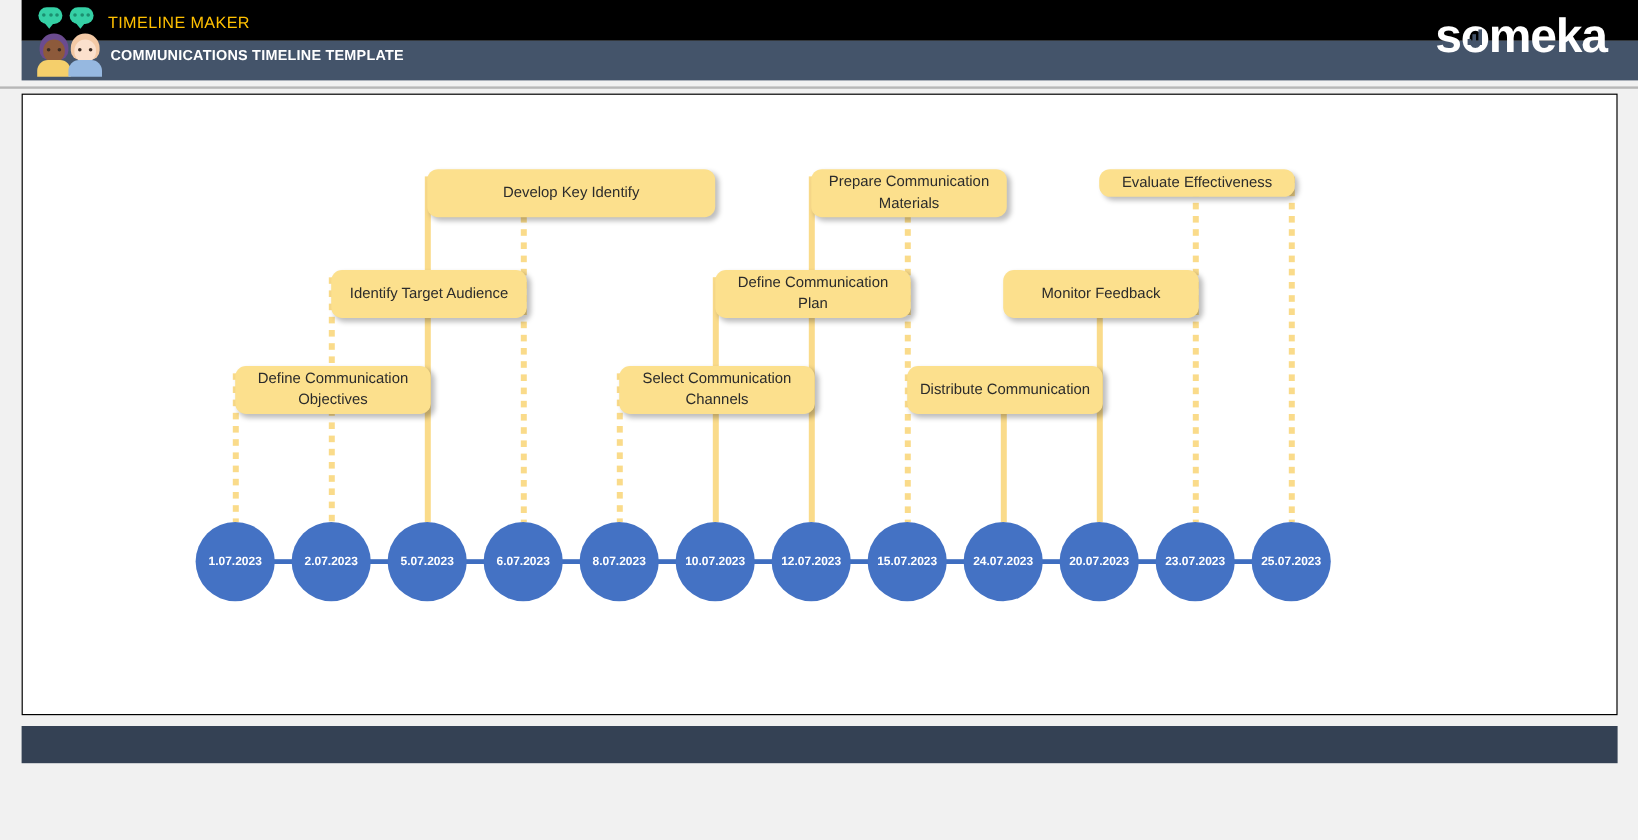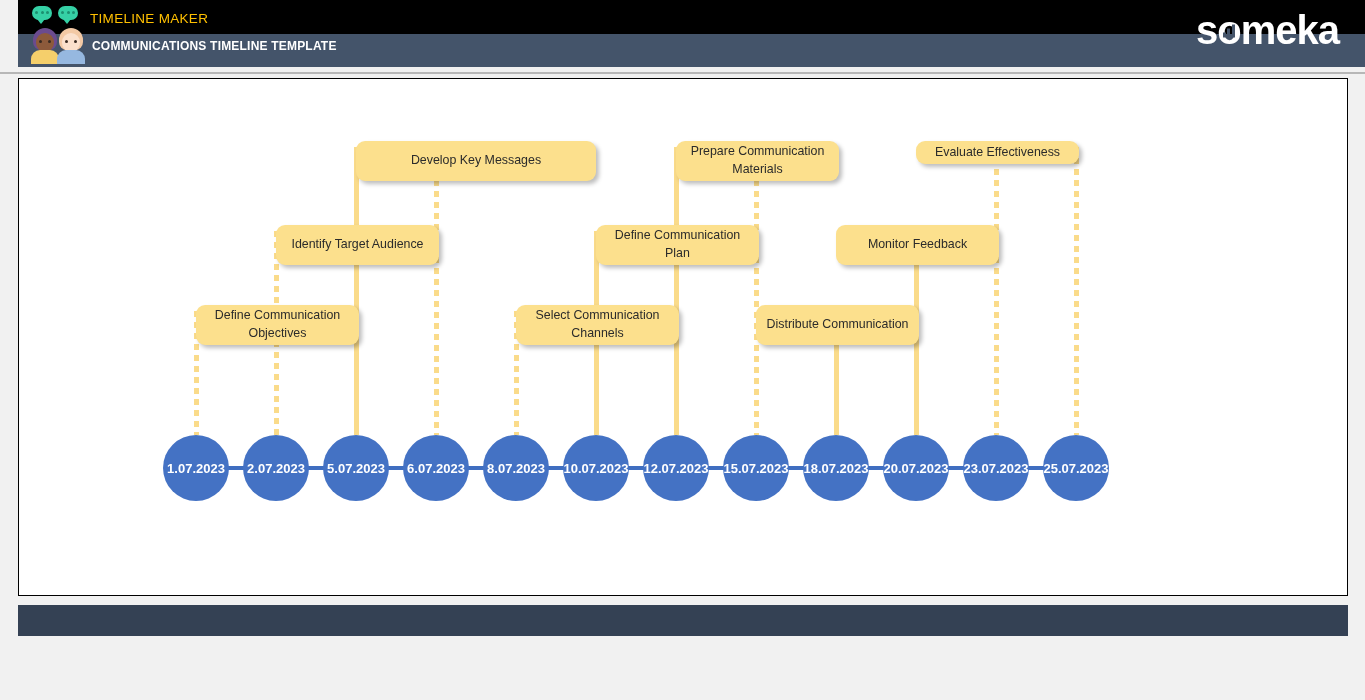--- a/index.html
+++ b/index.html
@@ -168,21 +168,21 @@
     height: 4px; background: #3f6ec0;
     z-index: 1;
   }
 
   .circle {
     position: absolute;
     width: 66px; height: 66px;
     border-radius: 50%;
     background: #4472c4;
     color: #ffffff;
-    font-size: 13px; font-weight: bold;
+    font-size: 10px; font-weight: bold;
     display: flex; align-items: center; justify-content: center;
     z-index: 2;
     white-space: nowrap;
   }
 
   
   .footer-bar {
     position: absolute; left: 18px; top: 605px;
     width: 1330px; height: 31px;
     background: #344154;
@@ -269,21 +269,21 @@
         <div class="conn solid" style="left: 894.5px; top: 152px; height: 204px;"></div>
         <div class="conn dotted" style="left: 974.5px; top: 68px; height: 288px;"></div>
         <div class="conn dotted" style="left: 1054.5px; top: 68px; height: 288px;"></div>
         <div class="mbox" style="left: 257px; width: 163px; top: 146px; height: 40px;">
           <span>Identify Target Audience</span>
         </div>
         <div class="mbox" style="left: 177px; width: 163px; top: 226px; height: 40px;">
           <span>Define Communication Objectives</span>
         </div>
         <div class="mbox" style="left: 337px; width: 240px; top: 62px; height: 40px;">
-          <span>Develop Key Messages</span>
+          <span>Develop Key Identify</span>
         </div>
         <div class="mbox" style="left: 497px; width: 163px; top: 226px; height: 40px;">
           <span>Select Communication Channels</span>
         </div>
         <div class="mbox" style="left: 577px; width: 163px; top: 146px; height: 40px;">
           <span>Define Communication Plan</span>
         </div>
         <div class="mbox" style="left: 657px; width: 163px; top: 62px; height: 40px;">
           <span>Prepare Communication Materials</span>
         </div>
@@ -314,21 +314,21 @@
         <div class="circle" style="left: 544px; top: 356px;">
           <span>10.07.2023</span>
         </div>
         <div class="circle" style="left: 624px; top: 356px;">
           <span>12.07.2023</span>
         </div>
         <div class="circle" style="left: 704px; top: 356px;">
           <span>15.07.2023</span>
         </div>
         <div class="circle" style="left: 784px; top: 356px;">
-          <span>18.07.2023</span>
+          <span>24.07.2023</span>
         </div>
         <div class="circle" style="left: 864px; top: 356px;">
           <span>20.07.2023</span>
         </div>
         <div class="circle" style="left: 944px; top: 356px;">
           <span>23.07.2023</span>
         </div>
         <div class="circle" style="left: 1024px; top: 356px;">
           <span>25.07.2023</span>
         </div>

